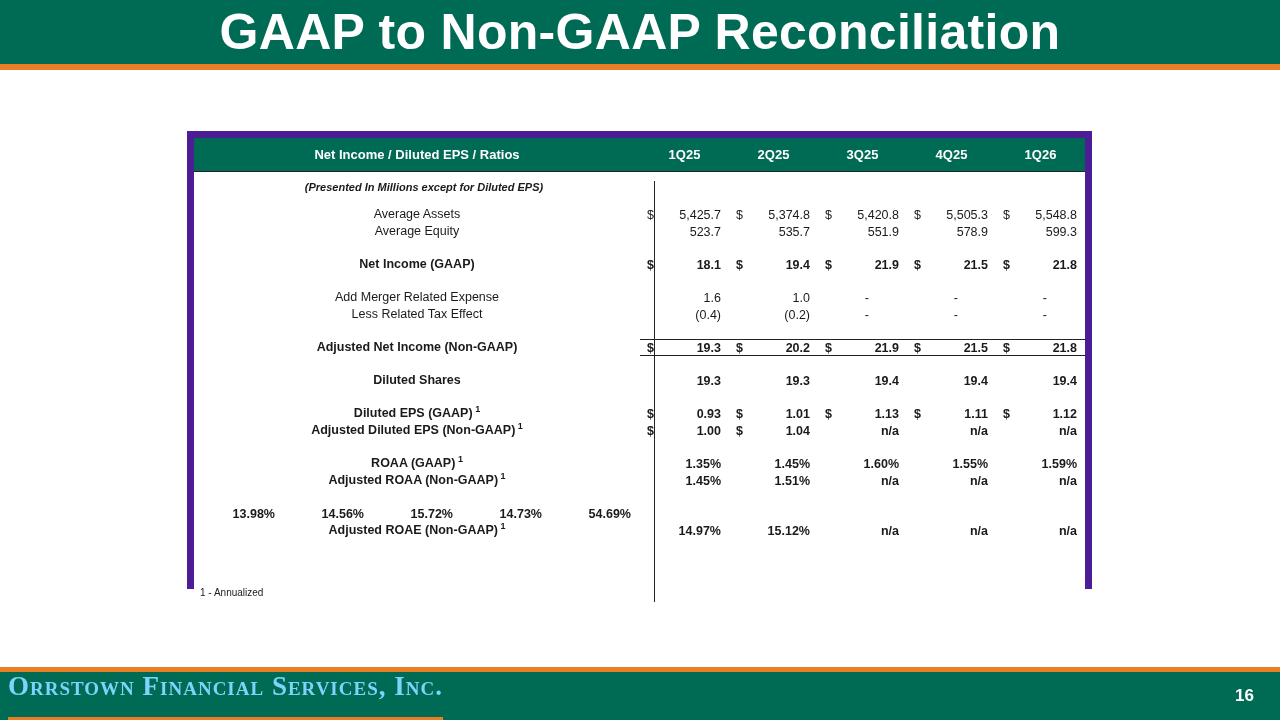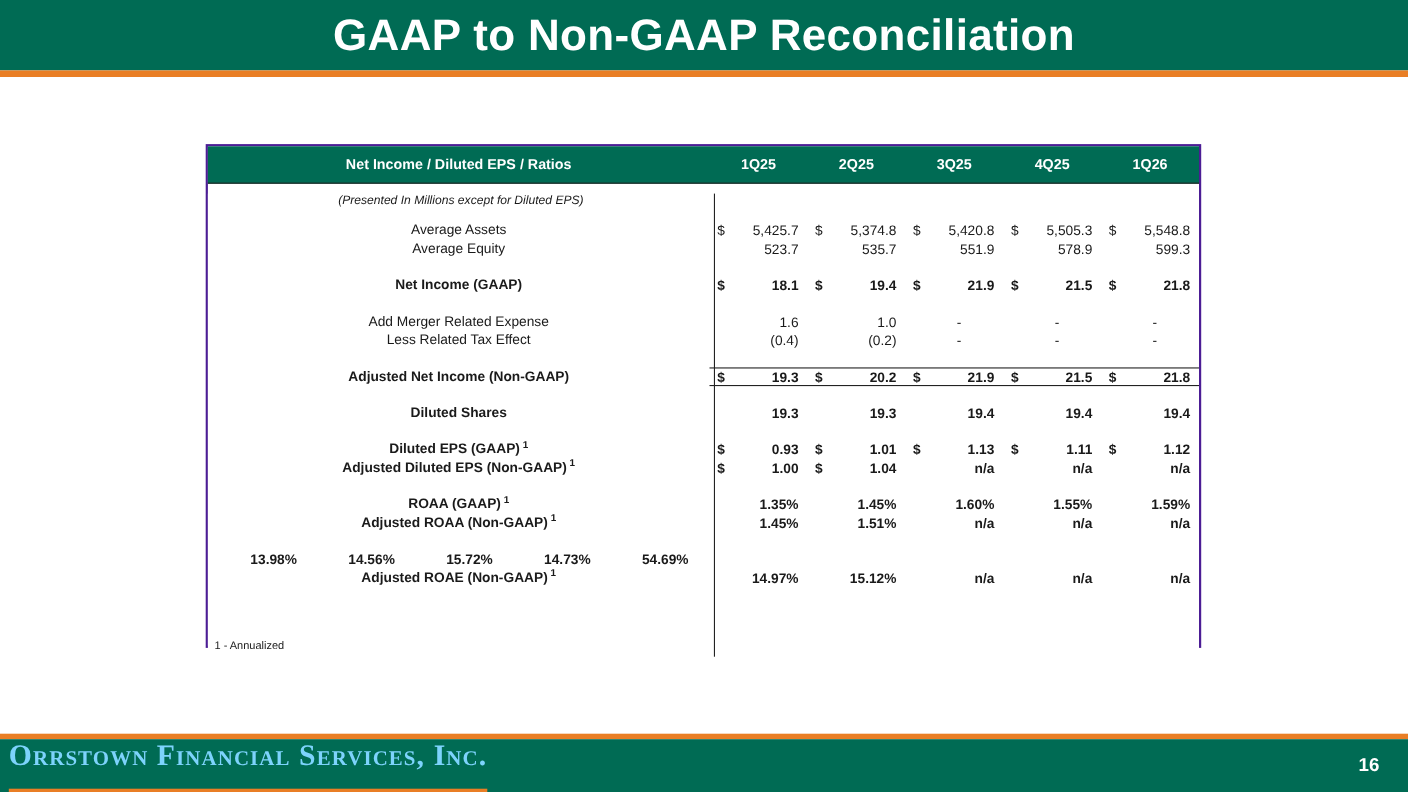--- a/index.html
+++ b/index.html
@@ -15,31 +15,31 @@
     font-family:"Liberation Sans", sans-serif;
     color:var(--ink);
   }
   
   .top-bar{
     position:absolute;left:0;top:0;width:1280px;height:64px;
     background:var(--green);
     display:flex;align-items:center;justify-content:center;
   }
   .slide-title{
-    color:#fff;font-weight:bold;font-size:40px;letter-spacing:0.3px;
+    color:#fff;font-weight:bold;font-size:50px;letter-spacing:0.3px;
     line-height:1;
   }
   .top-accent{
     position:absolute;left:0;top:64px;width:1280px;height:6px;
     background:var(--orange);
   }
   
   .recon-table{
     position:absolute;left:187px;top:131px;width:905px;height:458px;
-    border:2px solid #4c1d95;background:#fff;
+    border:7px solid #4c1d95;background:#fff;
   }
   .t-header{
     height:34px;background:var(--green);display:flex;
     border-bottom:1px solid #222;
   }
   .t-header-label{
     width:460px;display:flex;align-items:center;justify-content:center;
     color:#fff;font-weight:bold;font-size:13px;
   }
   .t-header-cols{flex:1;display:flex;}
@@ -48,21 +48,21 @@
     color:#fff;font-weight:bold;font-size:13px;
   }
   .t-body{
     position:relative;height:421px;background:#fff;
   }
   .v-divider{
     position:absolute;left:460px;top:0;bottom:0;width:1px;background:#222;
   }
   .t-subtitle{
     margin-top:9px;width:460px;text-align:center;
-    font-style:italic;font-weight:normal;font-size:11px;
+    font-style:italic;font-weight:bold;font-size:11px;
   }
   .rows{margin-top:13px;}
   .row{display:flex;height:17px;align-items:flex-end;}
   .row.gap{margin-top:16px;}
   .row-label{
     width:460px;text-align:center;font-size:12.5px;line-height:17px;
   }
   .row-label sup{font-size:9px;line-height:0;}
   .row.bold .row-label,.row.bold .cell{font-weight:bold;}
   .row-cells{flex:1;display:flex;height:100%;}

